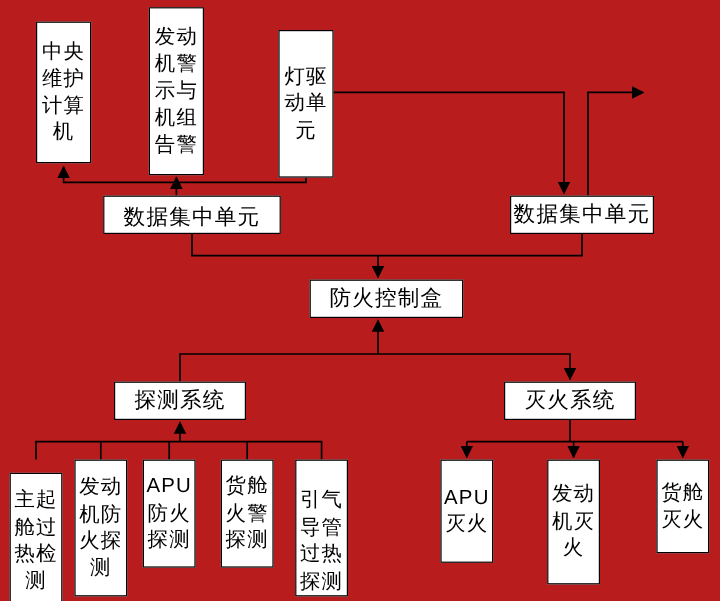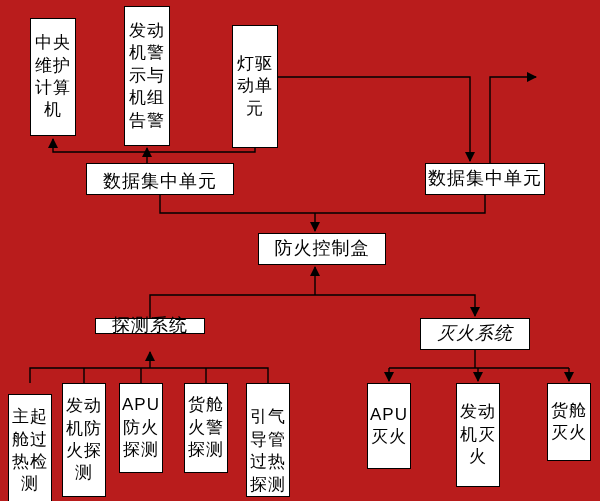--- a/index.html
+++ b/index.html
@@ -74,24 +74,24 @@
     <span class="lbl">数据集中单元</span>
   </div>
   <div class="box hbox" style="left:425px;top:163px;width:120px;height:32px;">
     <span class="lbl">数据集中单元</span>
   </div>
 
   <div class="box hbox" style="left:258px;top:233px;width:128px;height:32px;">
     <span class="lbl">防火控制盒</span>
   </div>
 
-  <div class="box hbox" style="left:95px;top:318px;width:110px;height:16px;">
+  <div class="box hbox" style="left:95px;top:318px;width:110px;height:32px;">
     <span class="lbl">探测系统</span>
   </div>
-  <div class="box hbox" style="left:420px;top:318px;width:110px;height:32px;font-style:italic;">
+  <div class="box hbox" style="left:420px;top:318px;width:110px;height:32px;">
     <span class="lbl">灭火系统</span>
   </div>
 
   <div class="box vbox" style="left:8px;top:394px;width:44px;height:114px;">
     <span class="lbl">主起
 舱过
 热检
 测</span>
   </div>
   <div class="box vbox" style="left:62px;top:383px;width:44px;height:114px;">

